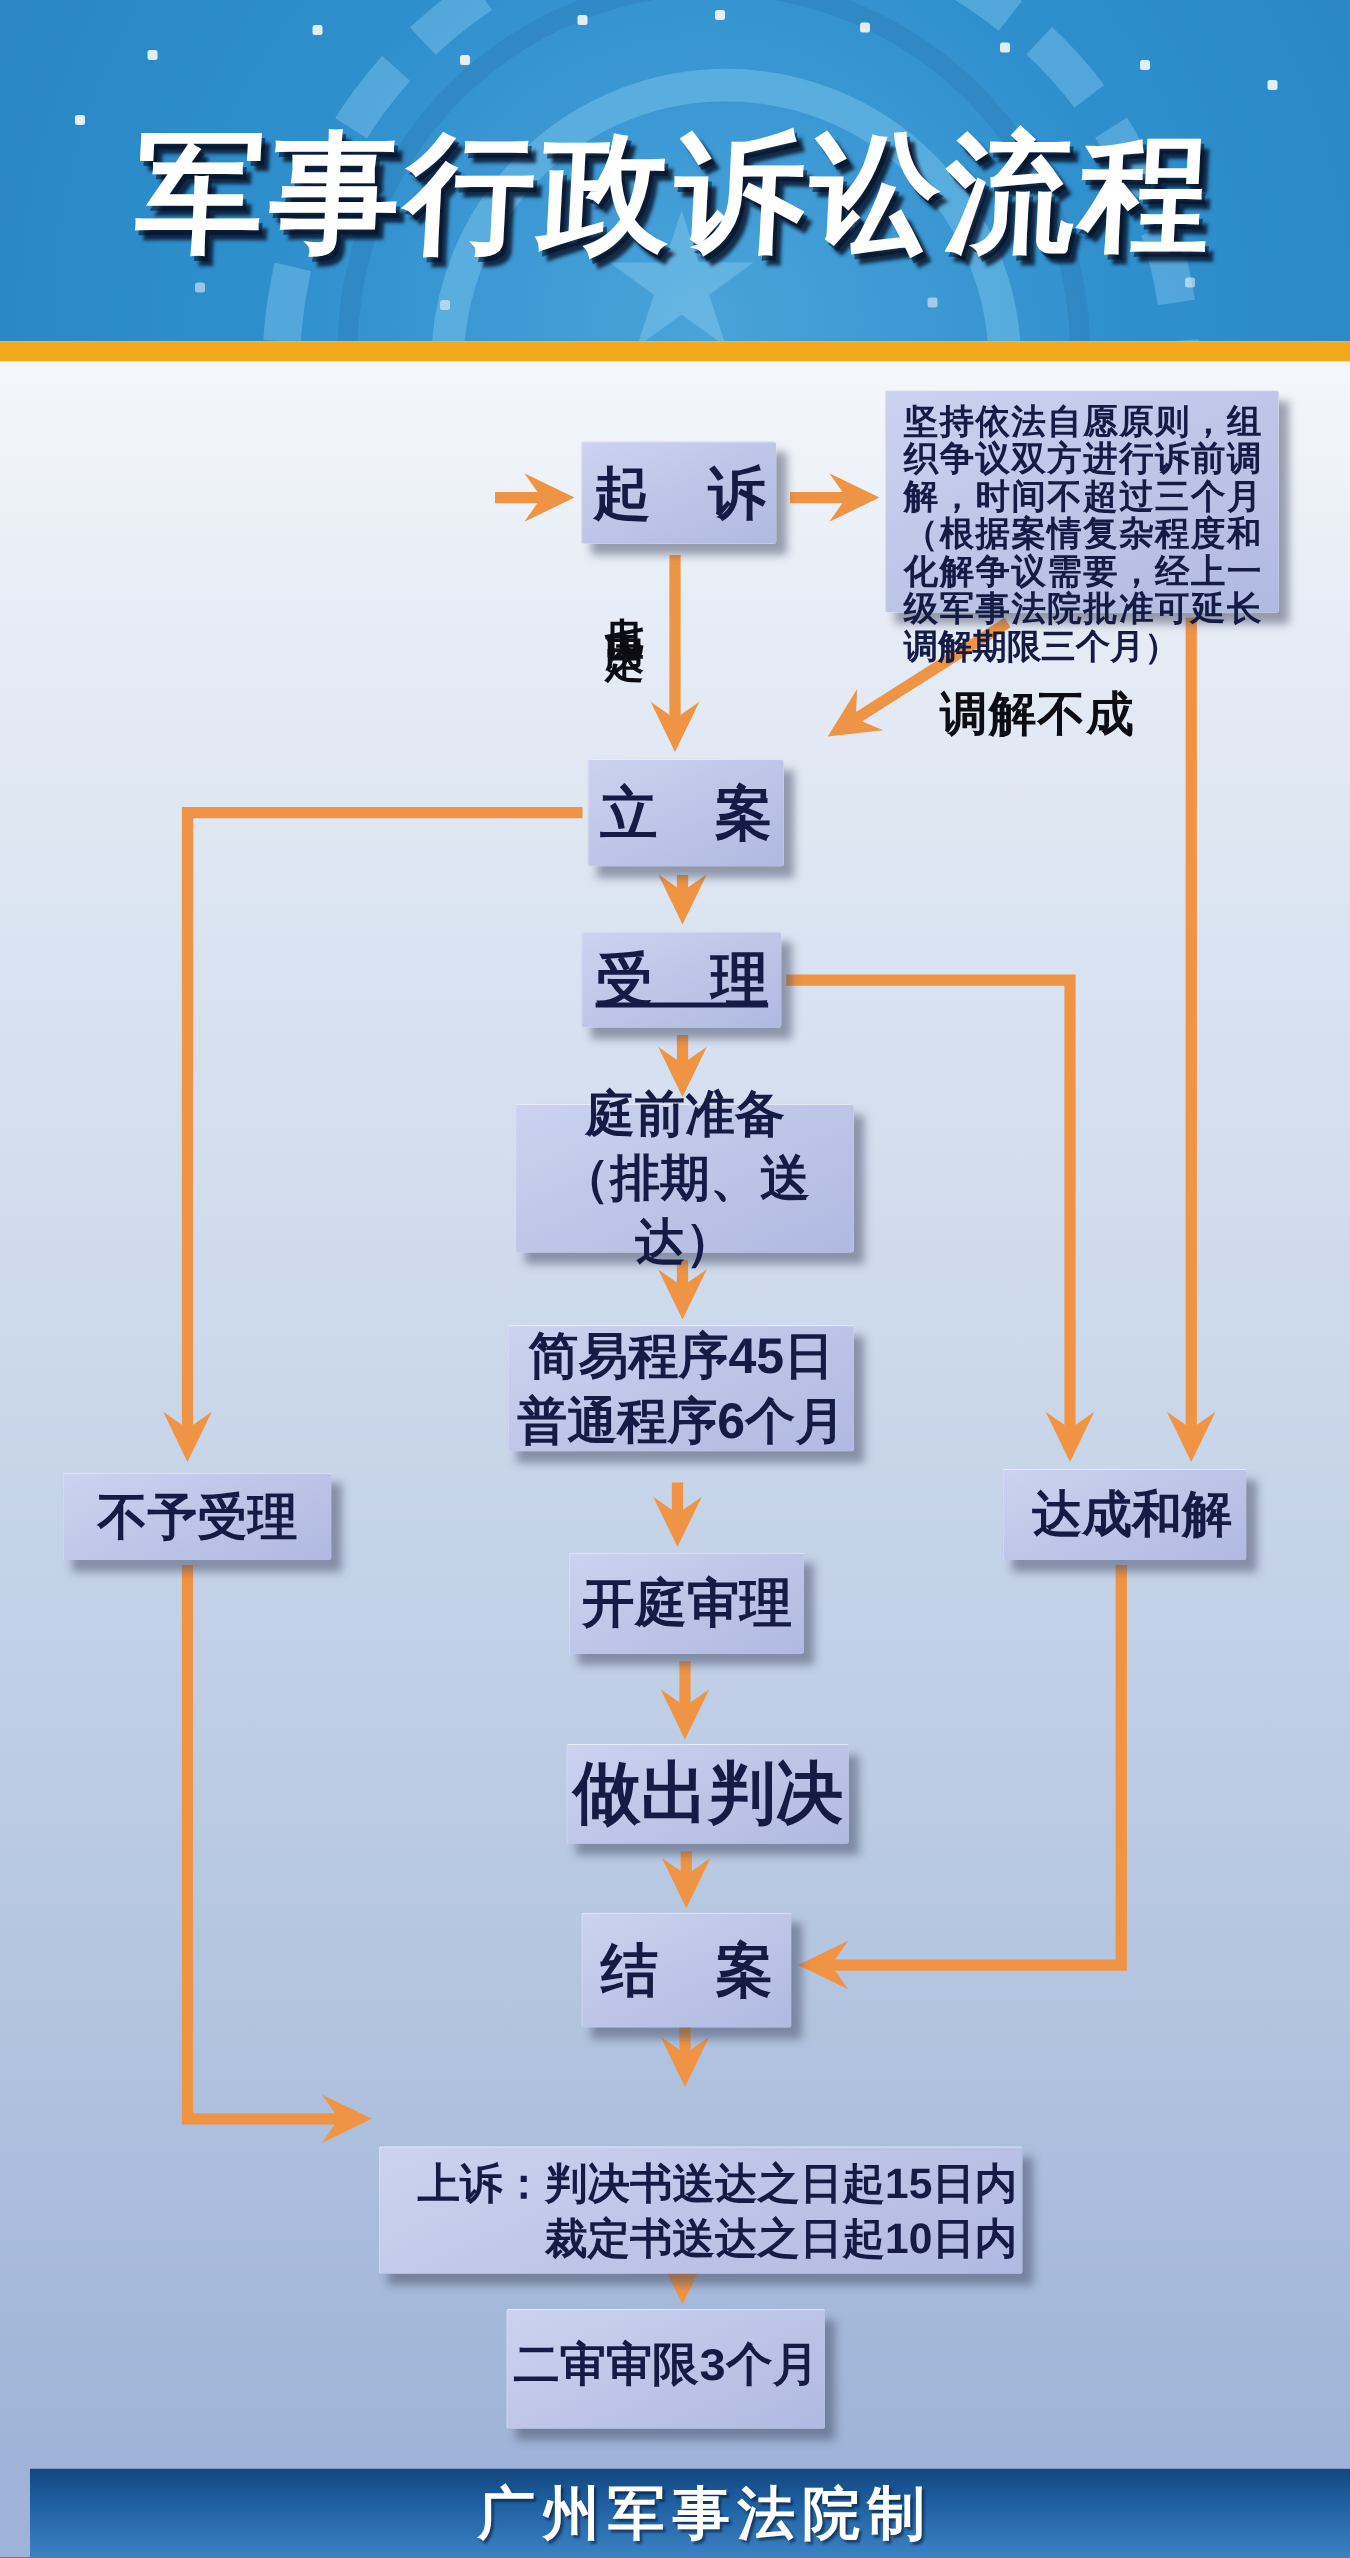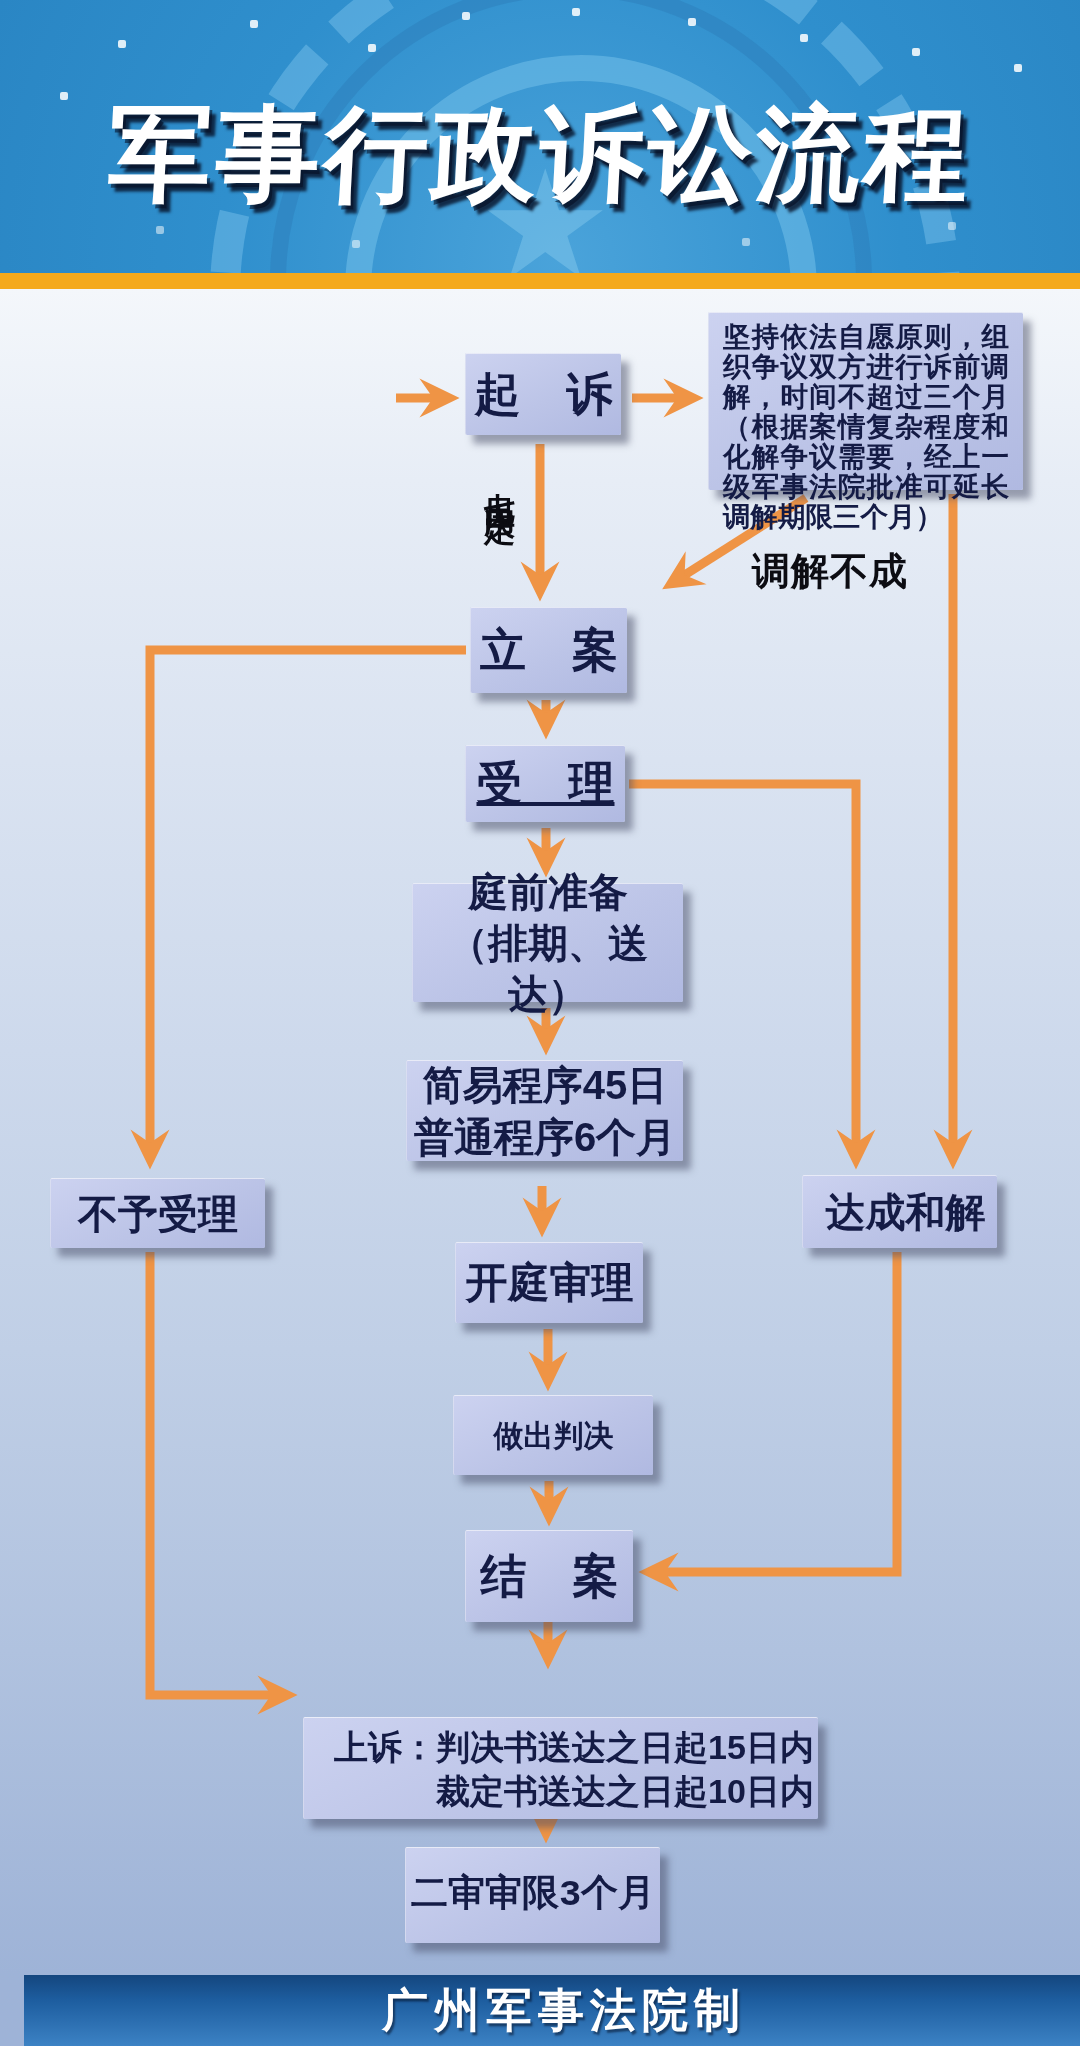--- a/index.html
+++ b/index.html
@@ -45,21 +45,21 @@
   #n-submit{left:50px;top:318px;width:338px;height:164px;font-size:34px;line-height:41px;padding:13px 18px;}
   #n-qisu{left:465px;top:353px;width:156px;height:82px;font-size:46px;}
   #n-mediation{left:708px;top:312px;width:315px;height:178px;font-size:27.5px;line-height:30px;padding:9px 14px;}
   #n-lian{left:470px;top:607px;width:157px;height:86px;font-size:46px;}
   #n-shouli{left:465px;top:745px;width:160px;height:77px;font-size:46px;text-decoration:underline;}
   #n-tingqian{left:412px;top:883px;width:271px;height:119px;font-size:40px;line-height:51px;}
   #n-qixian{left:390px;top:1060px;width:277px;height:101px;font-size:40px;line-height:52px;margin-left:16px;}
   #n-buyushouli{left:50px;top:1178px;width:215px;height:70px;font-size:40px;}
   #n-dachenghejie{left:802px;top:1175px;width:195px;height:73px;font-size:40px;padding-left:11px;}
   #n-kaiting{left:455px;top:1242px;width:188px;height:81px;font-size:42px;}
-  #n-panjue{left:453px;top:1395px;width:200px;height:80px;font-size:30px;}
+  #n-panjue{left:453px;top:1395px;width:226px;height:80px;font-size:54px;}
   #n-jiean{left:465px;top:1530px;width:168px;height:92px;font-size:46px;}
   #n-shangsu{left:303px;top:1673px;width:515px;height:102px;font-size:34px;line-height:44px;
     align-items:center;text-align:left;padding:8px 0 8px 26px;margin-top:44px;}
   #n-shangsu .l2{padding-left:102px;}
   #n-ershen{left:405px;top:1847px;width:255px;height:96px;font-size:37px;font-family:Liberation Mono, monospace;}
   
   .edge-label{position:absolute;color:#0c0c12;font-weight:bold;}
   #lab-seven{left:482px;top:468px;width:38px;height:190px;font-size:31px;
     writing-mode:vertical-rl;text-orientation:upright;letter-spacing:5px;}
   #lab-fail{left:752px;top:546px;font-size:38px;letter-spacing:1px;}

